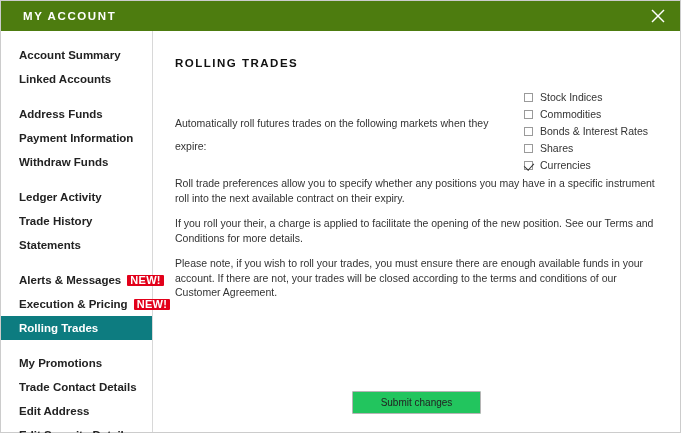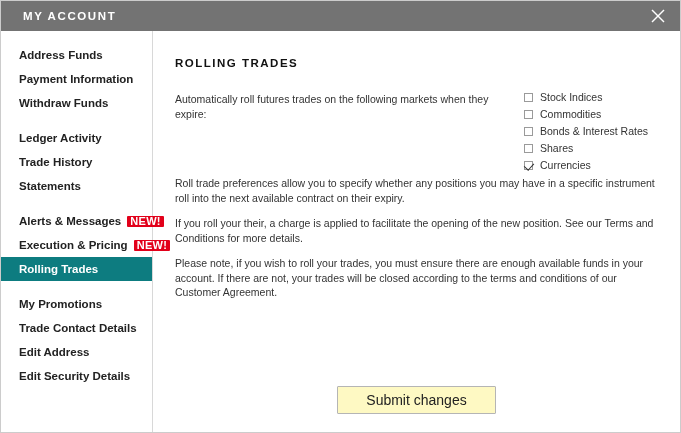--- a/index.html
+++ b/index.html
@@ -19,21 +19,21 @@
     height: 433px;
     box-sizing: border-box;
     border: 1px solid #cccccc;
     background: #ffffff;
     display: flex;
     flex-direction: column;
   }
   
   .titlebar {
     height: 30px;
-    background: #737373;
+    background: #4d7c0f;
     color: #ffffff;
     display: flex;
     align-items: center;
     justify-content: space-between;
     padding: 0 10px 0 22px;
     box-sizing: border-box;
     flex: 0 0 auto;
   }
   .titlebar .title {
     font-size: 11.5px;
@@ -113,23 +113,24 @@
     margin-bottom: 22px;
   }
   .top-row {
     display: flex;
     align-items: flex-start;
     justify-content: space-between;
   }
   .intro-text {
     font-size: 10.5px;
     color: #333333;
-    line-height: 15px;
+    line-height: 23px;
     max-width: 340px;
     padding-top: 1px;
+    margin-top: 20px;
   }
   .checks {
     padding-right: 10px;
   }
   .check-row {
     display: flex;
     align-items: center;
     margin-bottom: 4px;
     cursor: pointer;
   }
@@ -170,23 +171,23 @@
     max-width: 492px;
   }
   .submit-wrap {
     margin-top: auto;
     display: flex;
     justify-content: center;
     padding-bottom: 18px;
   }
   .submit-btn {
     font-family: "Liberation Sans", sans-serif;
-    font-size: 14px;
+    font-size: 10px;
     color: #222222;
-    background: #fef9c3;
+    background: #22c55e;
     border: 1px solid #b5b5b5;
     padding: 5px 28px;
     cursor: pointer;
     border-radius: 1px;
   }
 </style>
 </head>
 <body>
 
 <div class="window">
@@ -198,20 +199,28 @@
         <line x1="1" y1="1" x2="13" y2="13" stroke="#ffffff" stroke-width="1.4"></line>
         <line x1="13" y1="1" x2="1" y2="13" stroke="#ffffff" stroke-width="1.4"></line>
       </svg>
     </div>
   </div>
 
   <div class="body">
 
     <div class="sidebar">
 
+      <div class="nav-group">
+        <div class="nav-item">
+          <span>Account Summary</span>
+        </div>
+        <div class="nav-item">
+          <span>Linked Accounts</span>
+        </div>
+      </div>
 
       <div class="nav-group">
         <div class="nav-item">
           <span>Address Funds</span>
         </div>
         <div class="nav-item">
           <span>Payment Information</span>
         </div>
         <div class="nav-item">
           <span>Withdraw Funds</span>

